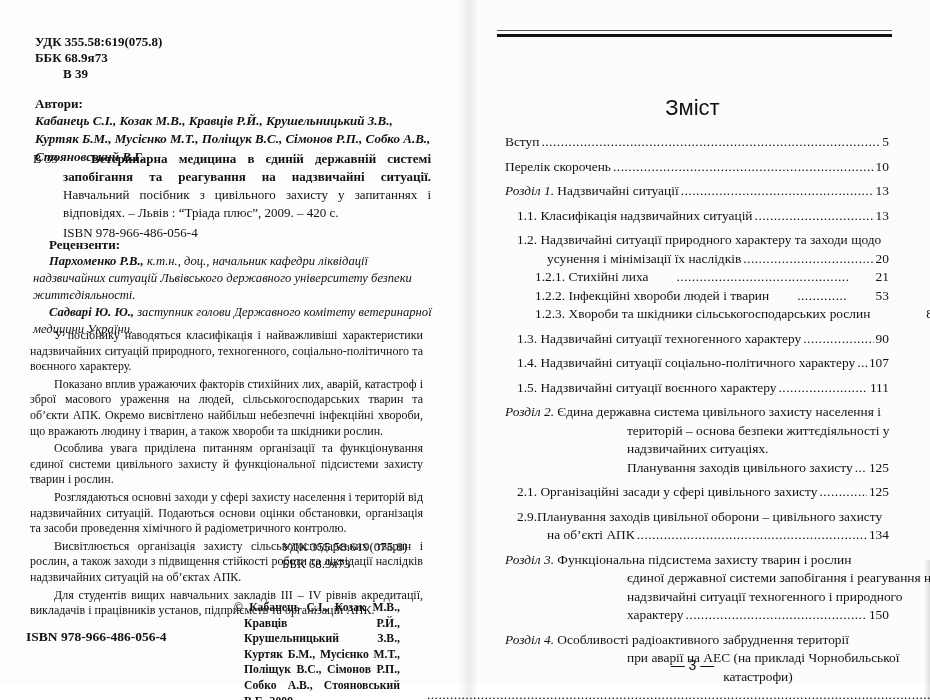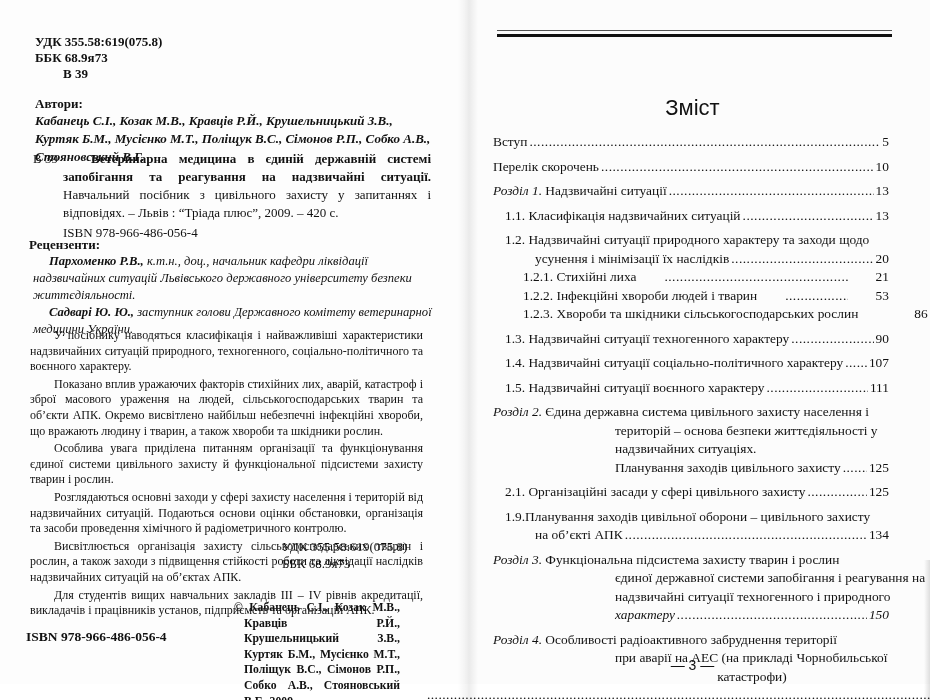--- a/index.html
+++ b/index.html
@@ -23,39 +23,39 @@
   
   .codes { position:absolute; left:35px; top:34px; font-weight:bold; font-size:13px; line-height:16px; }
   .codes .b39 { padding-left:28px; }
   .authors-label { position:absolute; left:35px; top:96px; font-weight:bold; font-size:13px; }
   .authors-text { position:absolute; left:35px; top:112px; width:400px; font-weight:bold; font-style:italic; font-size:13px; line-height:18px; }
   .catalog { position:absolute; left:33px; top:150px; width:398px; font-size:13px; line-height:18px; }
   .catalog .code { position:absolute; left:0; top:0; }
   .catalog .desc { padding-left:30px; text-indent:28px; text-align:justify; }
   .catalog .title { font-weight:bold; }
   .catalog .isbn { padding-left:30px; margin-top:2px; }
-  .reviewers-label { position:absolute; left:29px; top:237px; font-weight:bold; font-size:13px; }
+  .reviewers-label { position:absolute; left:49px; top:237px; font-weight:bold; font-size:13px; }
   .reviewers { position:absolute; left:33px; top:253px; width:400px; font-style:italic; font-size:12.6px; line-height:17px; }
   .reviewers p { margin:0; text-indent:16px; }
   .reviewers b { font-weight:bold; }
   .abstract { position:absolute; left:30px; top:328px; width:393px; font-size:12px; line-height:15.6px; text-align:justify; }
   .abstract p { margin:0 0 2px 0; text-indent:24px; }
   .codes2 { position:absolute; left:282px; top:538px; font-size:13px; line-height:17px; }
   .isbn-bottom { position:absolute; left:26px; top:629px; font-weight:bold; font-size:13.5px; }
   .copyright { position:absolute; left:218px; top:584px; width:198px; font-size:11.7px; line-height:15.6px; text-align:justify; }
   .copyright p { margin:16px; padding-left:10px; text-indent:-10px;font-weight:bold; }
 
   
   .rule-thin { position:absolute; left:497px; top:30px; width:395px; height:1px; background:#555; }
   .rule-thick { position:absolute; left:497px; top:34px; width:395px; height:3px; background:#111; }
   .toc-title { position:absolute; left:495px; top:95px; width:395px; text-align:center; font-family:"Liberation Sans", sans-serif; font-size:22px; }
   .toc { position:absolute; left:493px; top:133px; width:396px; font-size:13.4px; line-height:18.5px; }
   .toc-entry { position:relative; }
   .toc-line { display:flex; align-items:baseline; white-space:nowrap; }
-  .toc-line .txt { flex:0 0 auto; }
+  .toc-line .txt { flex:0 0 auto;margin-left:12px; }
   .toc-line .dots { flex:1 1 auto; overflow:hidden; margin:0 2px; }
   .toc-line .dots::after { content:"........................................................................................................................................................................."; letter-spacing:0.5px; }
   .toc-line .pg { flex:0 0 auto; }
   .lvl0 { padding-left:0; }
   .lvl1 { padding-left:12px; }
   .lvl2 { padding-left:30px;gap:26px; }
   .cont1 { padding-left:30px; }
   .contR { padding-left:58px;align-items:center; }
   .rlabel { font-style:italic; }
   .sp { margin-top:6px; }
@@ -213,39 +213,39 @@
     </div>
     <div class="toc-entry sp">
       <div class="toc-line lvl1">
         <span class="txt"><span>2.1. Організаційні засади у сфері цивільного захисту</span></span>
         <span class="dots"></span>
         <span class="pg">125</span>
       </div>
     </div>
     <div class="toc-entry sp">
       <div class="toc-line no-dots lvl1">
-        <span class="txt"><span>1.9.Планування заходів цивільної оборони – цивільного захисту</span></span>
+        <span class="txt"><span>2.9.Планування заходів цивільної оборони – цивільного захисту</span></span>
       </div>
       <div class="toc-line cont1" style="padding-left: 42px;">
         <span class="txt"><span>на об’єкті АПК</span></span>
         <span class="dots"></span>
         <span class="pg">134</span>
       </div>
     </div>
     <div class="toc-entry sp">
       <div class="toc-line no-dots lvl0">
         <span class="txt"><span class="rlabel">Розділ 3. </span><span>Функціональна підсистема захисту тварин і рослин</span></span>
       </div>
       <div class="toc-line no-dots contR" style="padding-left: 122px;">
         <span class="txt"><span>єдиної державної системи запобігання і реагування на</span></span>
       </div>
       <div class="toc-line no-dots contR" style="padding-left: 122px;">
         <span class="txt"><span>надзвичайні ситуації техногенного і природного</span></span>
       </div>
-      <div class="toc-line contR" style="padding-left: 122px; font-style: italic;">
+      <div class="toc-line contR" style="padding-left: 122px;">
         <span class="txt"><span>характеру</span></span>
         <span class="dots"></span>
         <span class="pg">150</span>
       </div>
     </div>
     <div class="toc-entry sp">
       <div class="toc-line no-dots lvl0">
         <span class="txt"><span class="rlabel">Розділ 4. </span><span>Особливості радіоактивного забруднення території</span></span>
       </div>
       <div class="toc-line no-dots contR" style="padding-left: 122px;">

